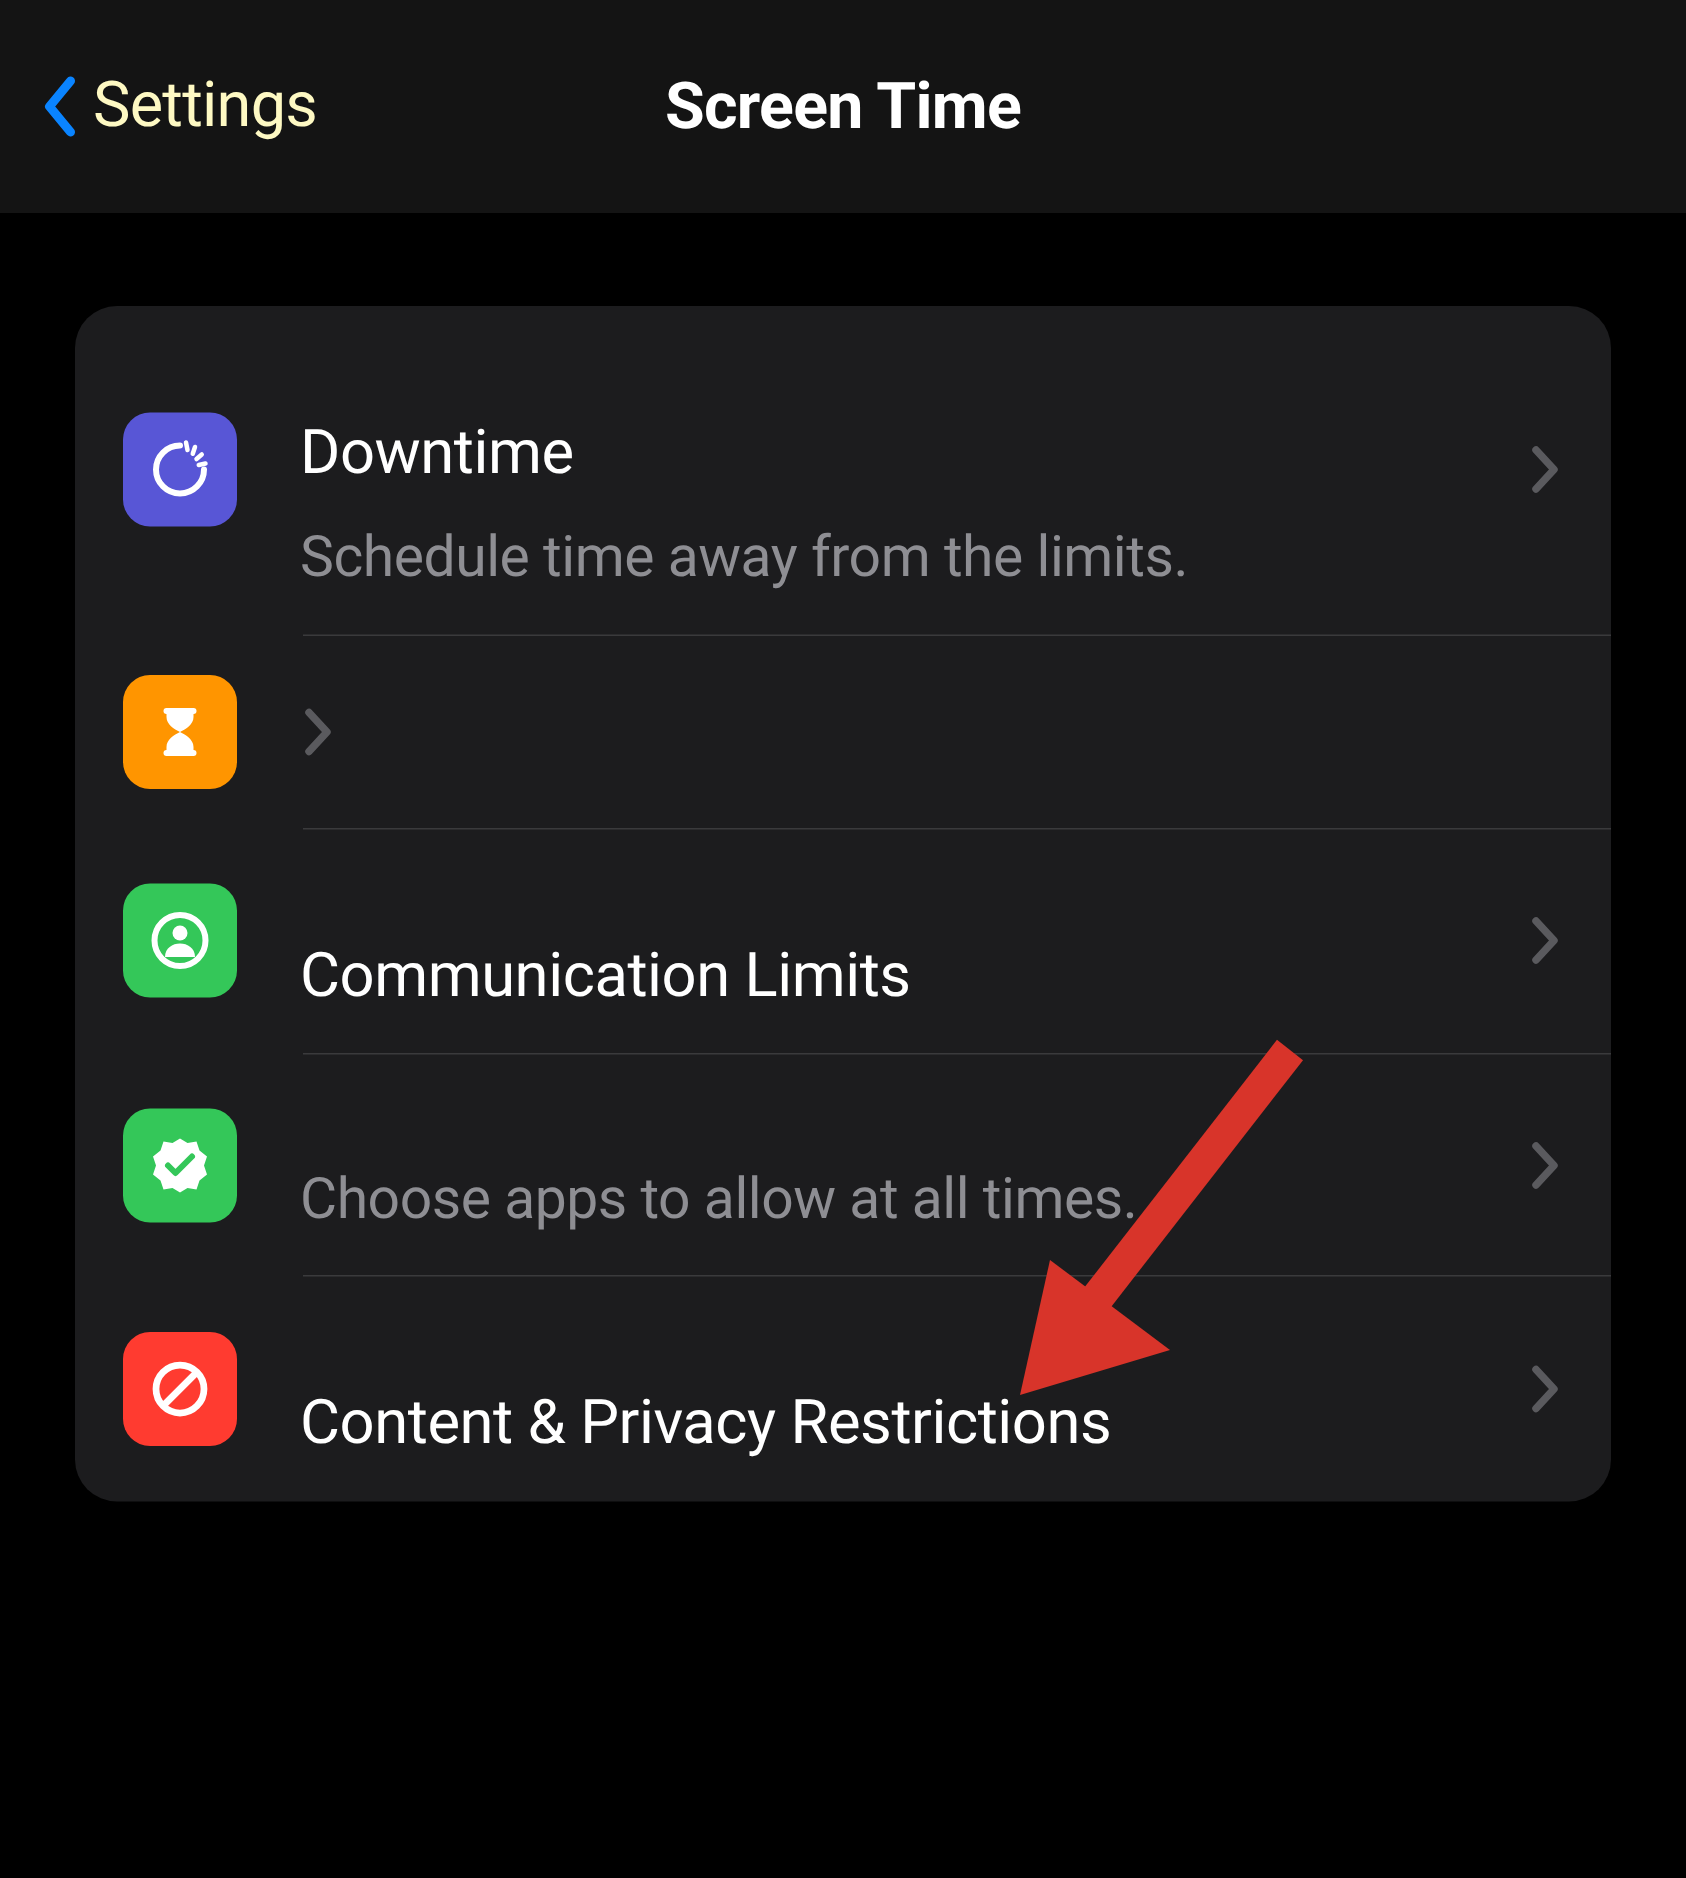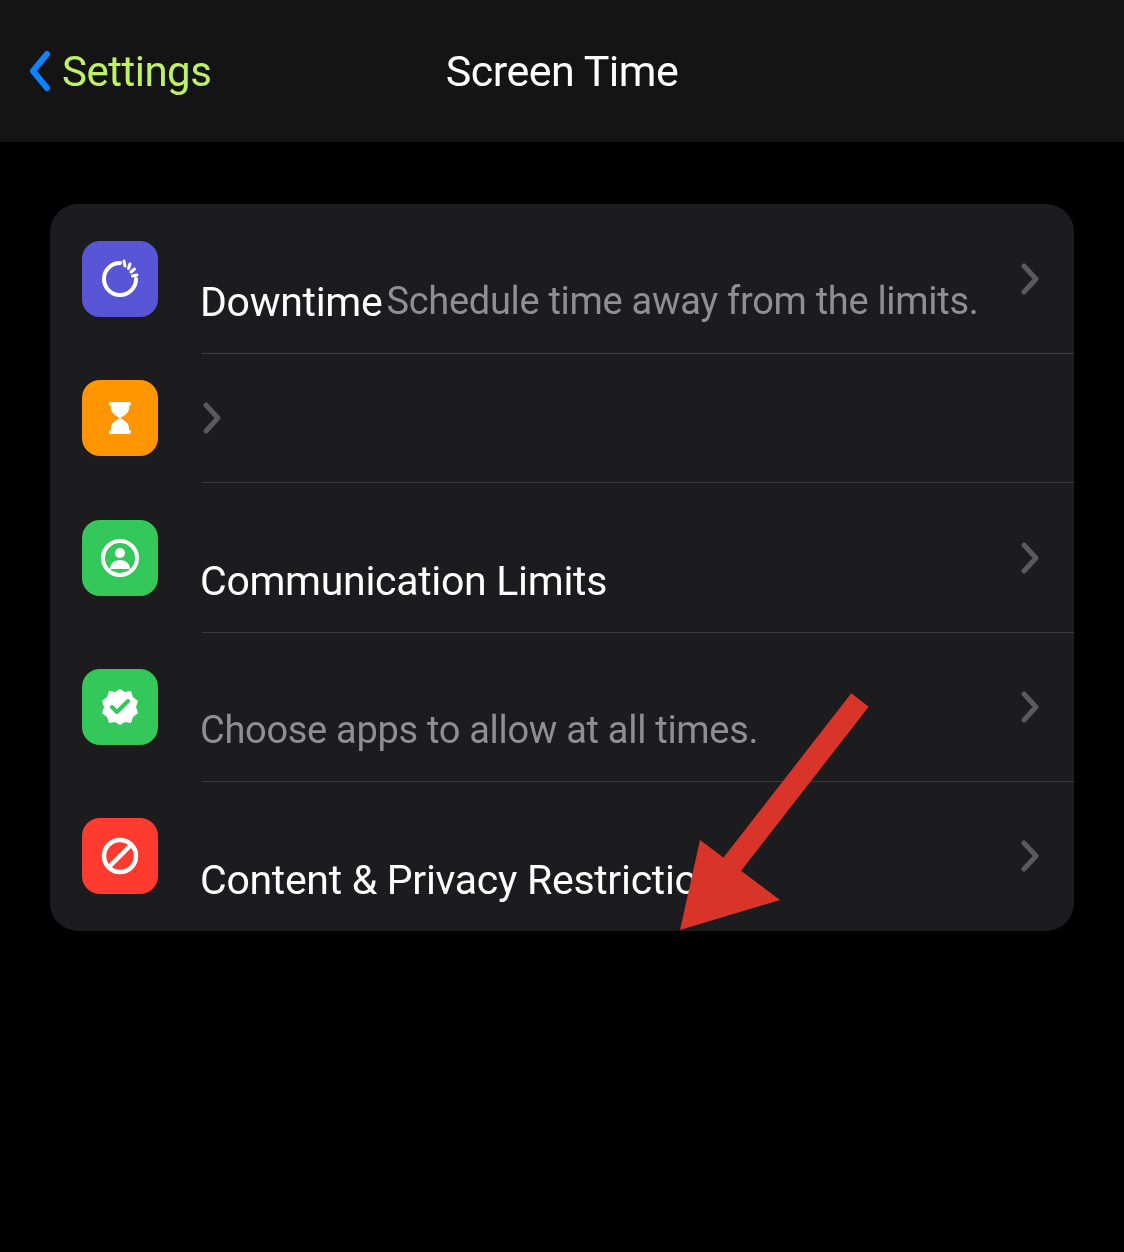--- a/index.html
+++ b/index.html
@@ -18,23 +18,23 @@
     .navbar {
       height: 142px;
       background-color: #141414;
       display: flex;
       align-items: center;
       position: relative;
       padding: 0 24px;
     }
     .back-button {
       display: flex;
-      align-items: center;
+      align-items: flex-start;
       gap: 8px;
-      color: #bef264;
+      color: #fef9c3;
       cursor: pointer;
     }
     .back-chevron {
       width: 30px;
       height: 50px;
       display: flex;
       align-items: center;
       justify-content: center;
     }
     .back-chevron svg {
@@ -44,21 +44,21 @@
       font-size: 42px;
       font-weight: 400;
       letter-spacing: -0.5px;
     }
     .nav-title {
       position: absolute;
       left: 50%;
       transform: translateX(-50%);
       color: #ffffff;
       font-size: 43px;
-      font-weight: 400;
+      font-weight: 700;
       letter-spacing: -0.5px;
     }
     .content-area {
       padding: 62px 50px 0 50px;
     }
     .settings-list {
       background-color: #1c1c1e;
       border-radius: 28px;
       overflow: hidden;
     }
@@ -83,22 +83,22 @@
       justify-content: center;
       flex-shrink: 0;
       margin-right: 42px;
     }
     .row-icon svg {
       display: block;
     }
     .row-text {
       flex: 1;
       display: flex;
-      flex-direction: row;
-      gap: 4px;
+      flex-direction: column;
+      gap: 22px;
       padding-right: 20px;
       margin-top: 48px;
     }
     .row-title {
       color: #ffffff;
       font-size: 41px;
       font-weight: 400;
       letter-spacing: -0.3px;
       line-height: 1.2;
     }

